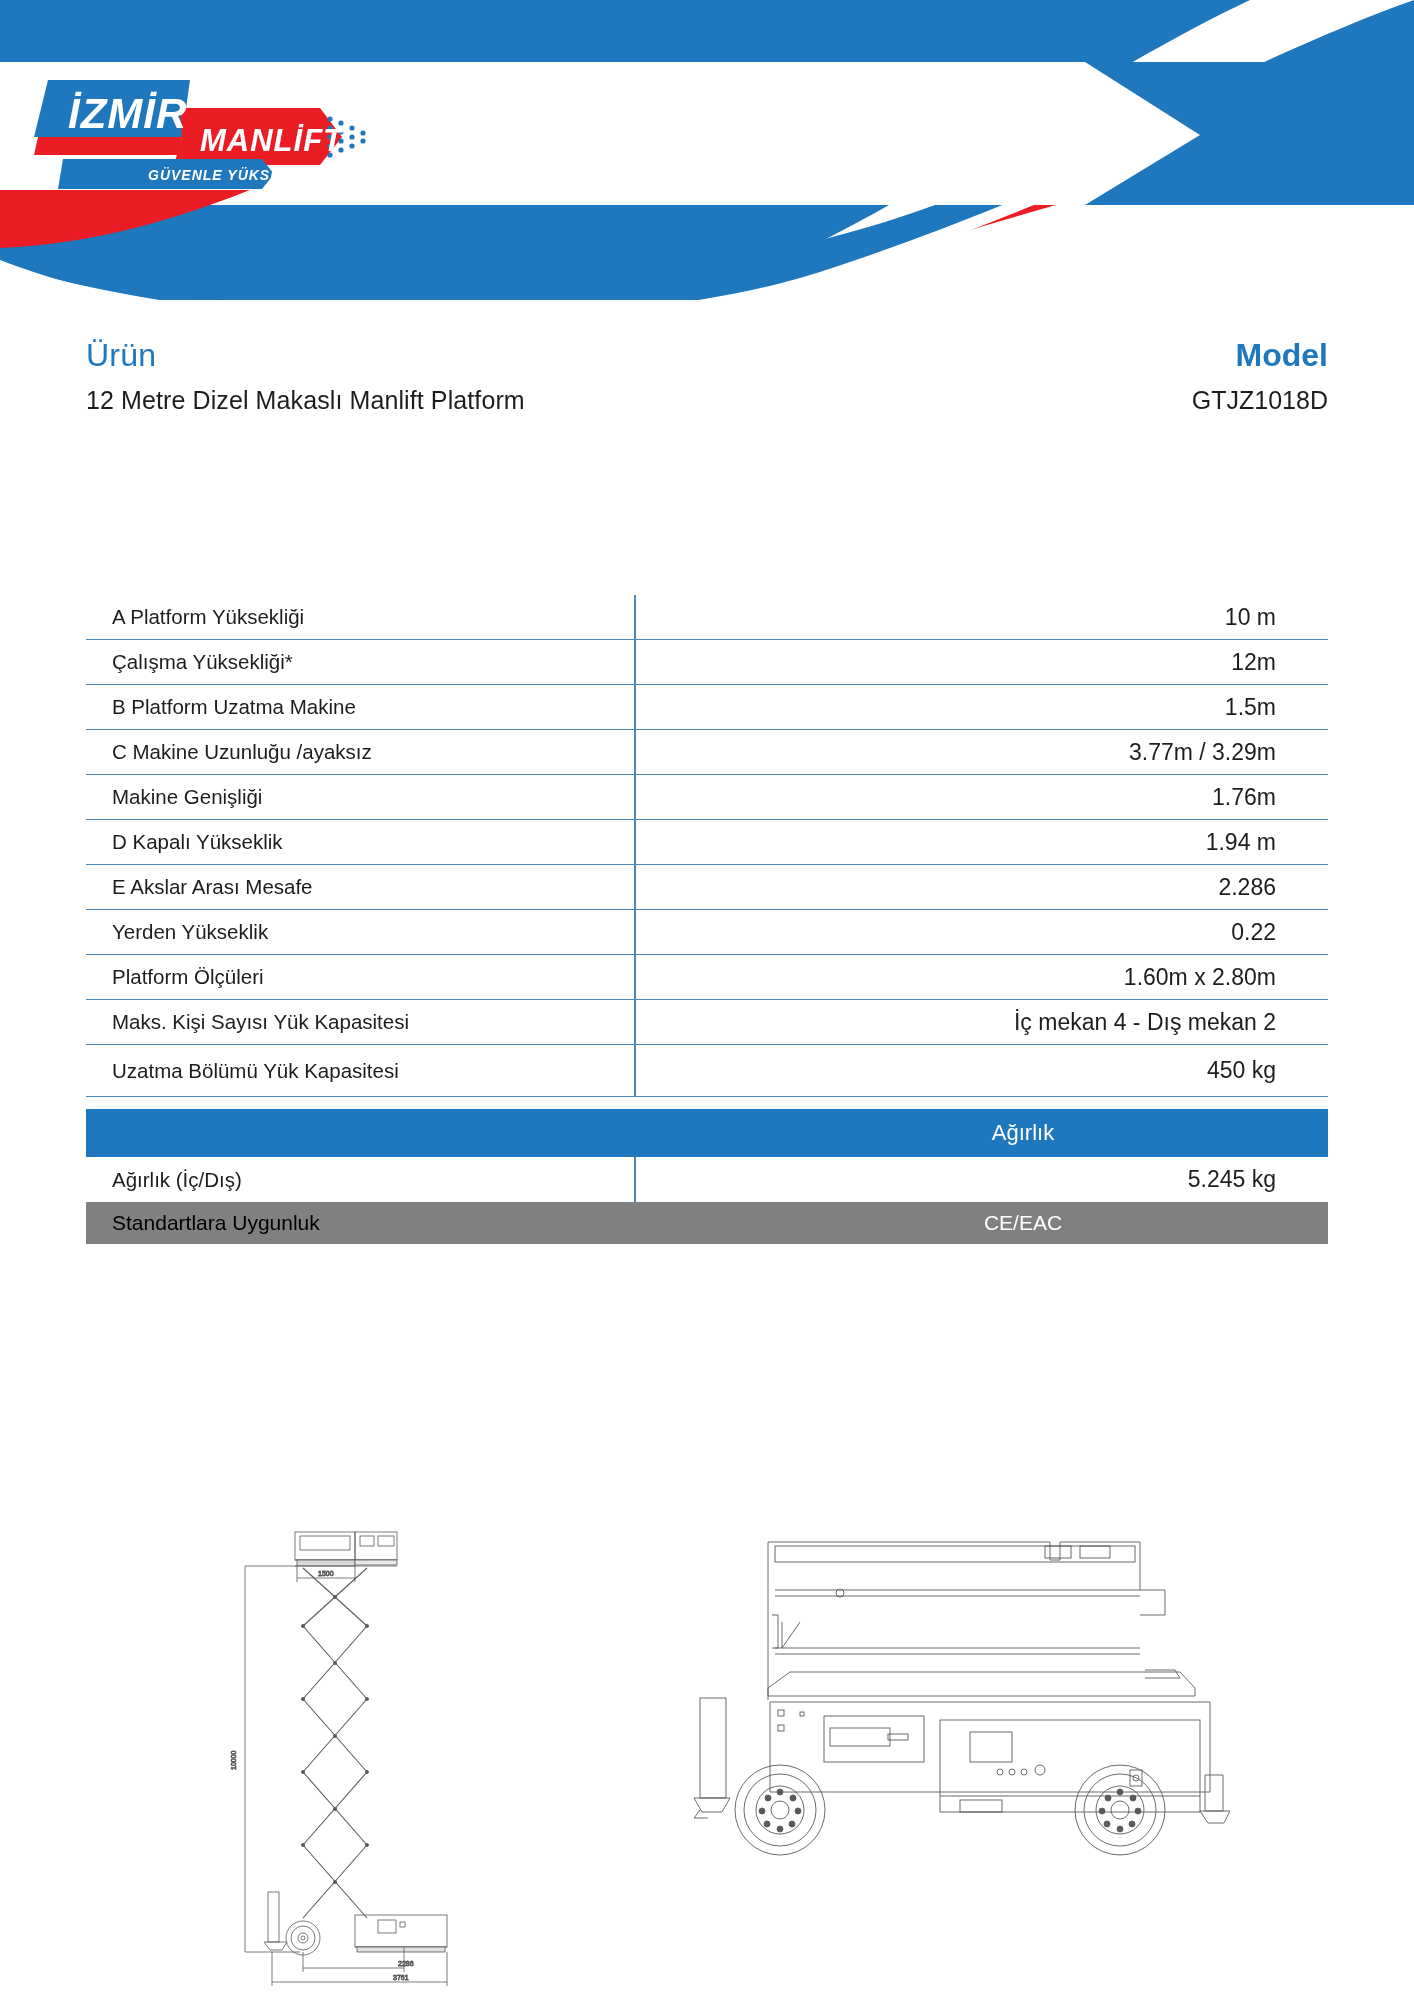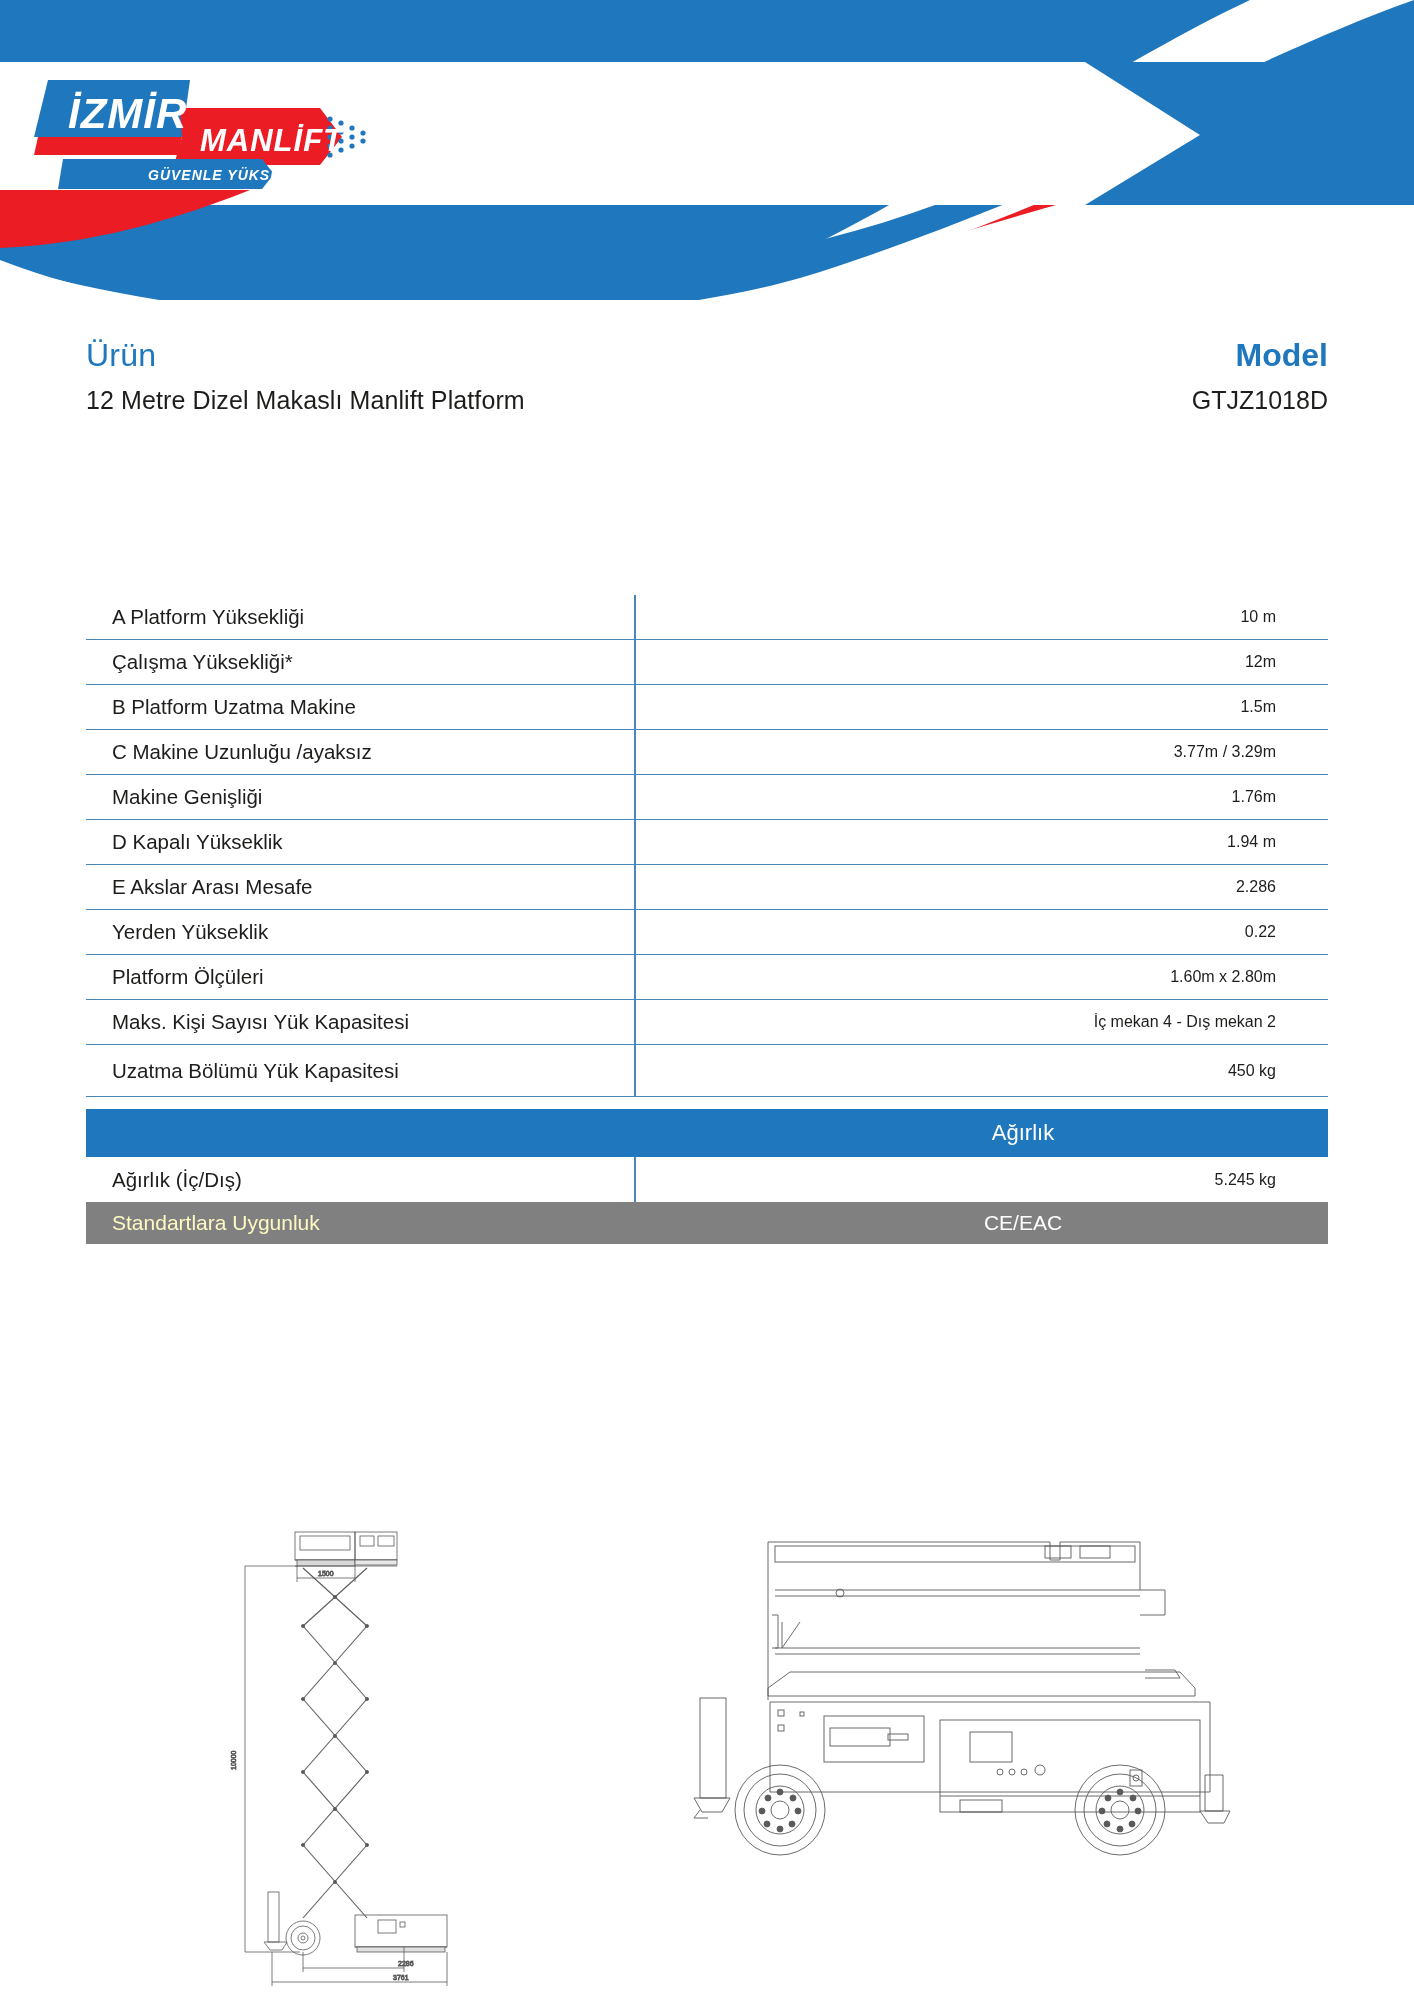--- a/index.html
+++ b/index.html
@@ -53,41 +53,41 @@
   }
   .trow {
     display: flex; align-items: center; height: 45px;
     border-bottom: 1.6px solid #4a86b8;
     position: relative;
   }
   .trow .cell-l {
     width: 690px; padding-left: 26px; font-size: 20.5px; color: #1d1d1b;
   }
   .trow .cell-r {
-    flex: 1; font-size: 16px; color: #1d1d1b; text-align: right; padding-right: 52px;
+    flex: 1; font-size: 23px; color: #1d1d1b; text-align: right; padding-right: 52px;
   }
   .vline {
     position: absolute; left: 548px; top: 0; bottom: 0; width: 1.6px; background: #4a86b8;
   }
   .trow.tall { height: 52px; }
 
   .weight-head {
     display: flex; background: #1f77bd; height: 48px; align-items: center; margin-top: 12px;
     position: relative;
   }
   .weight-head .wh-left { width: 690px; }
   .weight-head .wh-right {
     flex: 1; color: #fff; font-size: 22px; text-align: center; padding-right: 58px;
   }
   .weight-head .vline { background: #1f77bd; }
 
   .gray-row {
     display: flex; align-items: center; height: 42px; background: #808080;
   }
-  .gray-row .cell-l { width: 690px; padding-left: 26px; font-size: 21px; color: #fef9c3; }
+  .gray-row .cell-l { width: 690px; padding-left: 26px; font-size: 21px; color: #000000; }
   .gray-row .cell-r {
     flex: 1; font-size: 21px; color: #fff; text-align: center; padding-right: 58px;
   }
 
   
   .drawings { position: absolute; left: 0; top: 1520px; width: 1414px; height: 480px; }
   .drawings svg { display: block; }
   .dim-text { font-size: 7px; fill: #6a6a6a; font-family: "Liberation Sans", sans-serif; }
 </style>
 </head>

